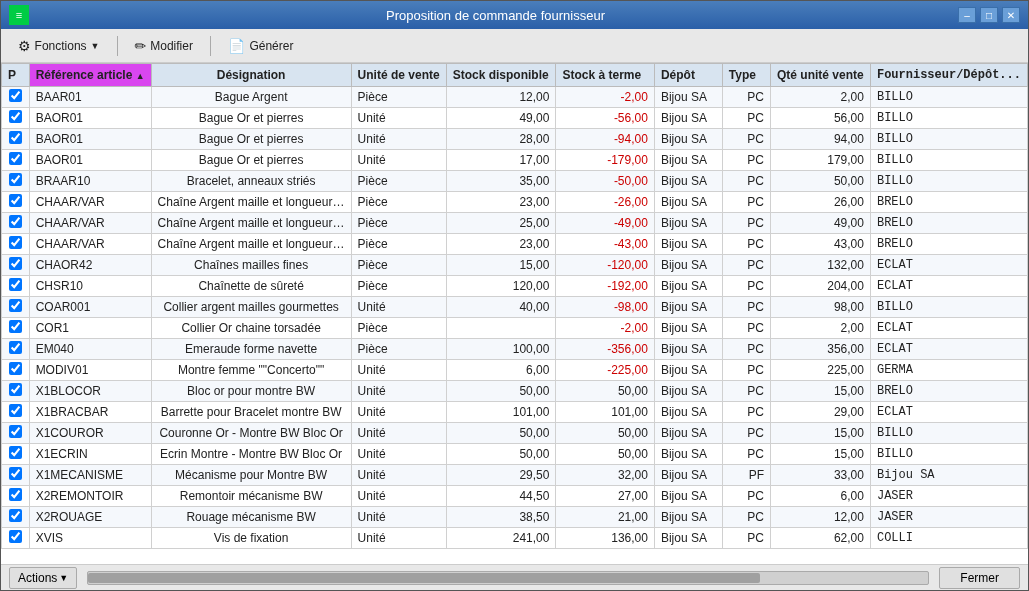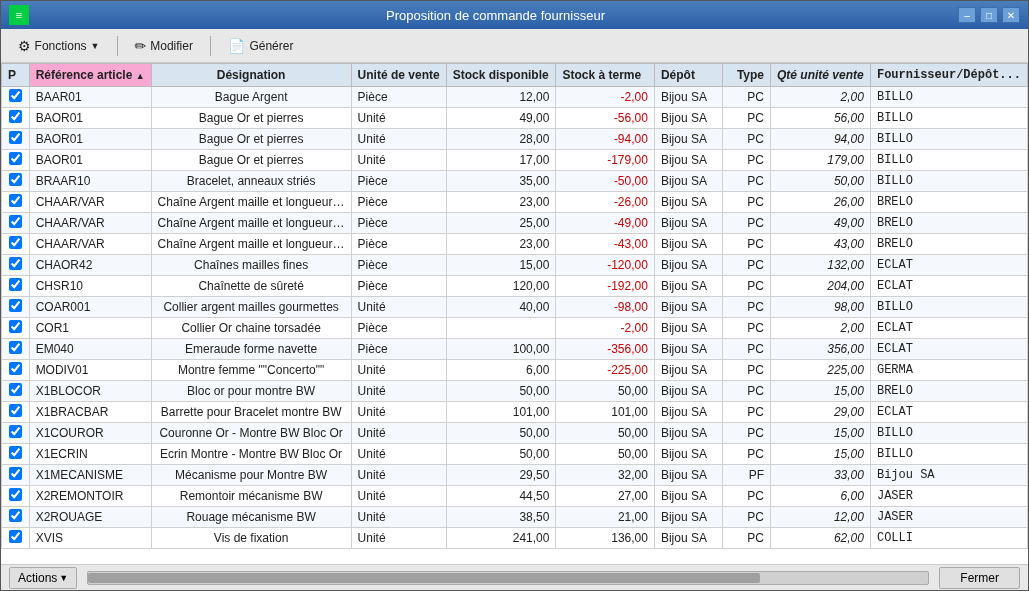--- a/index.html
+++ b/index.html
@@ -112,21 +112,21 @@
       padding: 4px 6px;
       text-align: left;
       font-weight: bold;
       white-space: nowrap;
       position: sticky;
       top: 0;
       z-index: 1;
       color: #222;
     }
     thead tr th.sorted {
-      background: #f9a8d4;
+      background: #d946ef;
       margin-left: 40px;
     }
     tbody tr {
       background: white;
       padding-left: 16px;
     }
     tbody tr:nth-child(odd) {
       background: #f5f8fc;
     }
     tbody tr td {
@@ -144,22 +144,22 @@
     .checkbox-cell input[type="checkbox"] {
       cursor: pointer;
     }
     .col-p { width: 28px; }
     .col-ref { width: 110px; }
     .col-des { width: 200px; max-width: 200px; overflow: hidden; text-overflow: ellipsis; text-align: center; }
     .col-unite { width: 80px; }
     .col-stock { width: 110px; }
     .col-stockterm { width: 100px; }
     .col-depot { width: 70px; }
-    .col-type { width: 50px; text-align: right; }
-    .col-qte { width: 100px; font-style: italic; }
+    .col-type { width: 50px; }
+    .col-qte { width: 100px; }
     .col-fournisseur { width: 120px; font-family: Liberation Mono, monospace; }
     .bottom-bar {
       background: #e8e8e8;
       border-top: 1px solid #ccc;
       padding: 4px 8px;
       display: flex;
       align-items: center;
       justify-content: space-between;
       height: 26px;
     }

